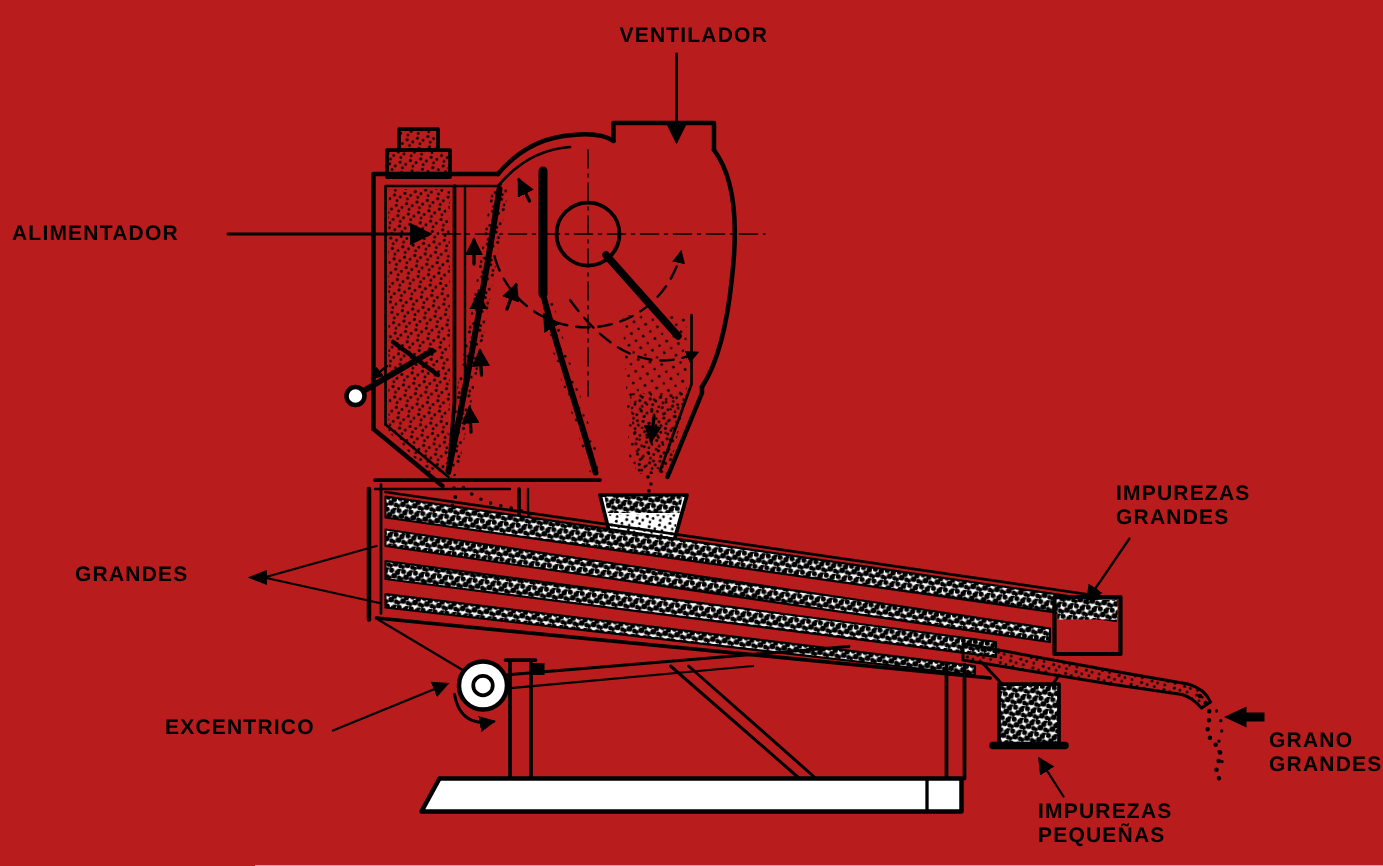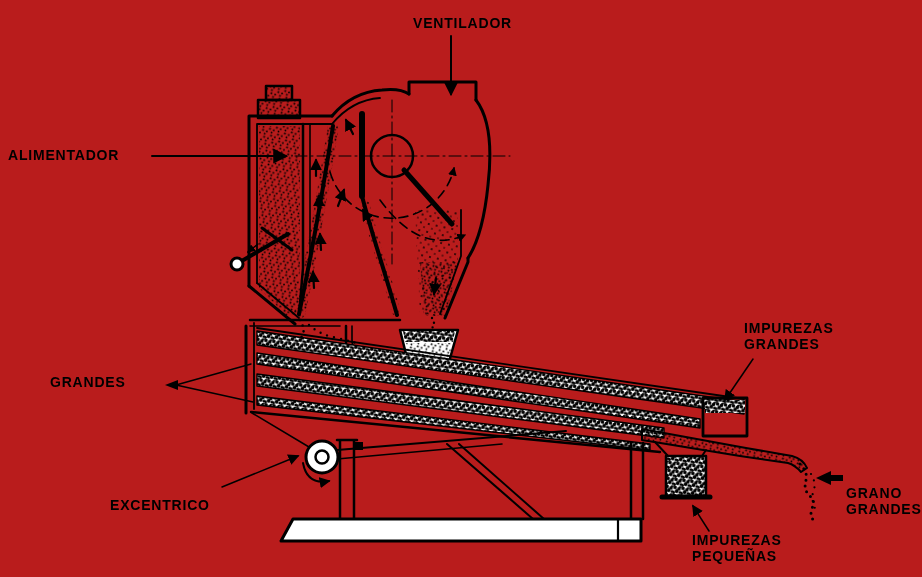--- a/index.html
+++ b/index.html
@@ -192,21 +192,21 @@
 
   </g>
 </svg>
 
 <div class="lbl" style="left:413px;top:15px;">VENTILADOR</div>
 
 <div class="lbl" style="left:8px;top:147px;text-align:center;">ALIMENTADOR</div>
 
 <div class="lbl" style="left:50px;top:374px;">GRANDES</div>
 
-<div class="lbl" style="left:110px;top:476px;margin-top:21px;">EXCENTRICO</div>
+<div class="lbl" style="left:110px;top:476px;">EXCENTRICO</div>
 
 <div class="lbl" style="left:744px;top:320px;">
   <div>IMPUREZAS</div>
   <div>GRANDES</div>
 </div>
 
 <div class="lbl" style="left:846px;top:485px;">
   <div>GRANO</div>
   <div>GRANDES</div>
 </div>

